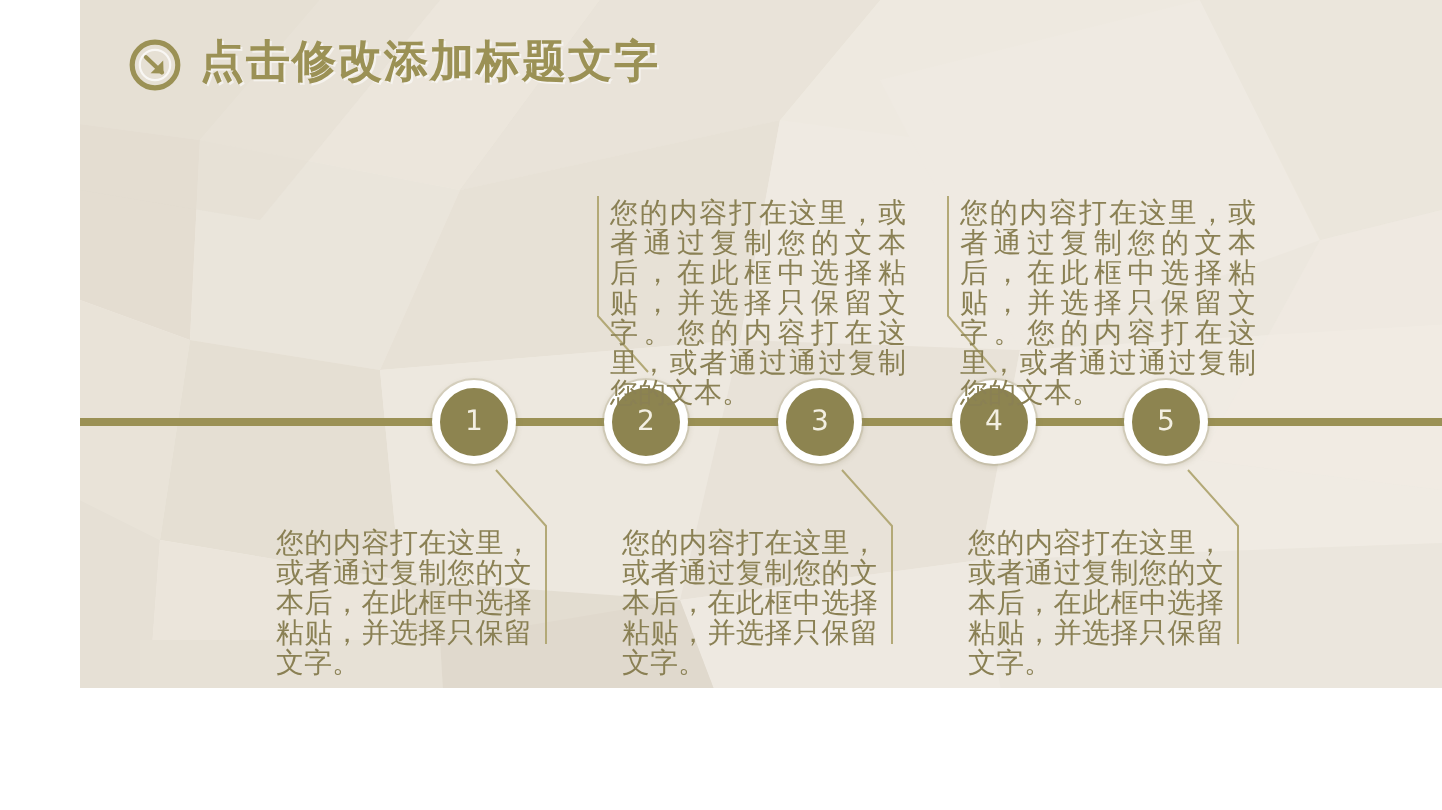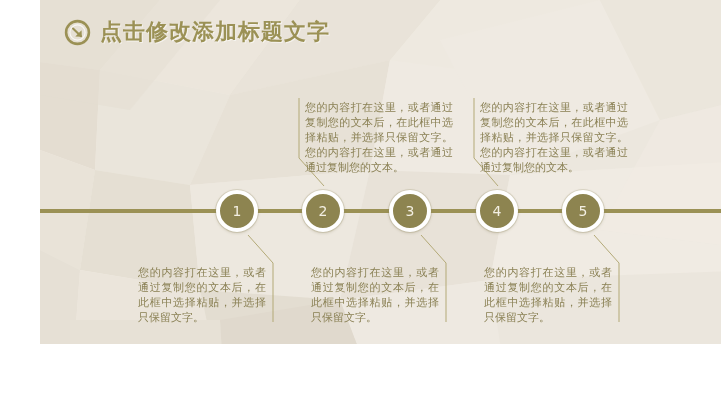--- a/index.html
+++ b/index.html
@@ -82,21 +82,21 @@
   #connectors {
     position: absolute;
     left: 0; top: 0;
     width: 721px; height: 405px;
     z-index: 3;
     pointer-events: none;
   }
   
   .blurb {
     position: absolute;
-    font-size: 11px;
+    font-size: 14px;
     line-height: 15px;
     color: #8a8054;
     z-index: 4;
     text-align: justify;
   }
   .blurb.top  { }
   .blurb.bot  { }
 </style>
 </head>
 <body>

